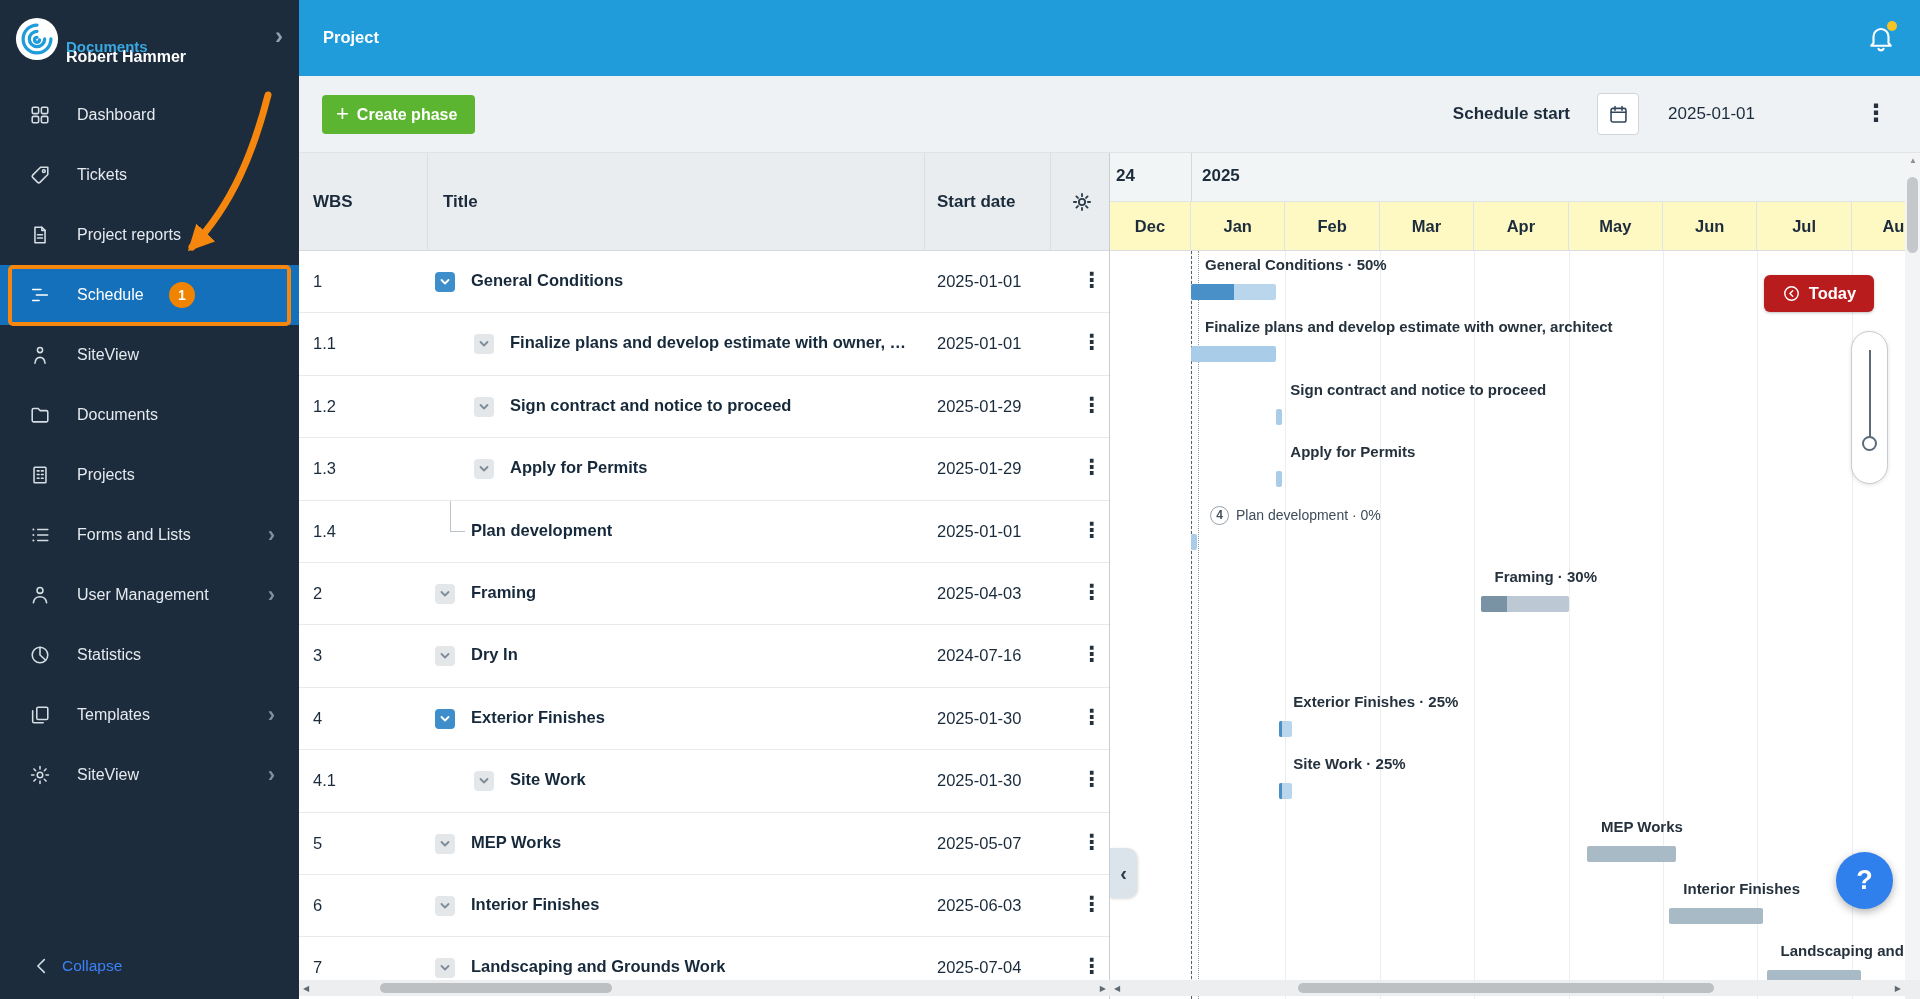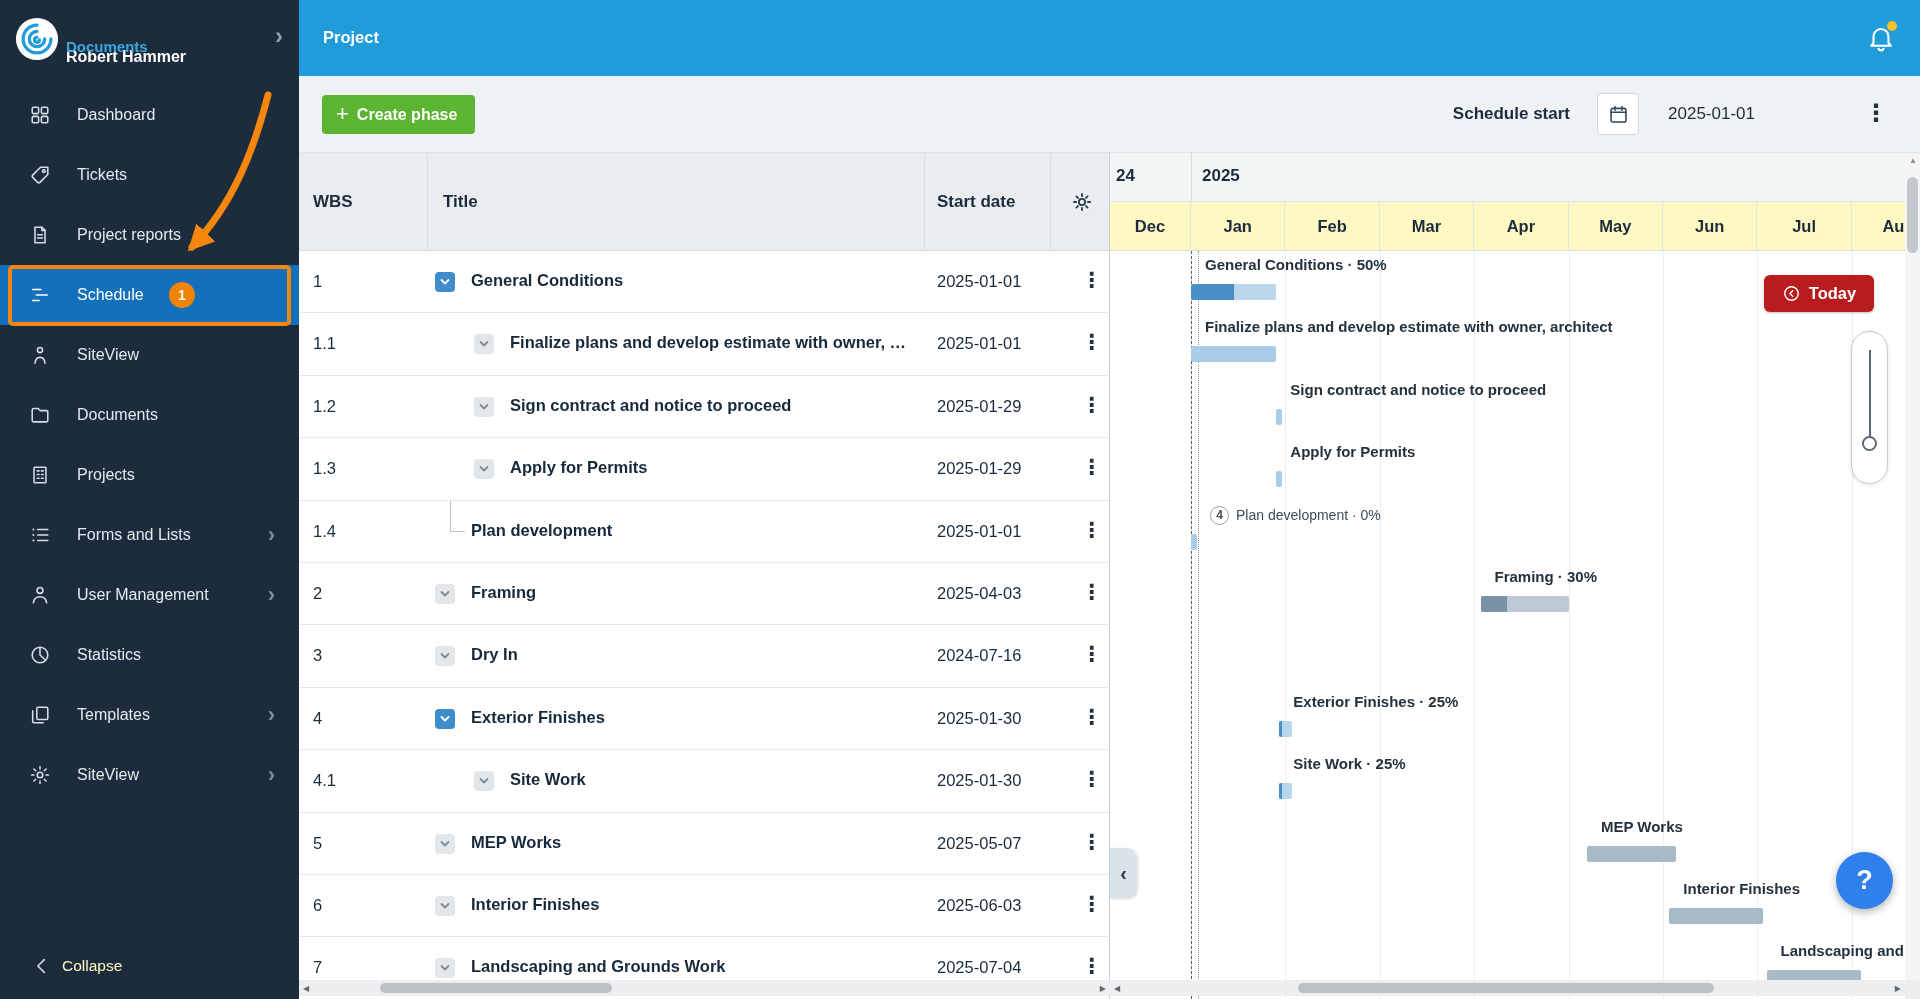--- a/index.html
+++ b/index.html
@@ -18,21 +18,21 @@
   .sb-item.active{background:#1470BA;padding-left:28px;}
   .sb-ic{position:absolute;left:29px;width:22px;height:22px;color:#D5DEE5;display:flex;}
   .sb-ic svg{width:22px;height:22px;fill:none;stroke:currentColor;stroke-width:1.7;stroke-linecap:round;stroke-linejoin:round;}
   .sb-item.active .sb-ic{color:#fff;}
   .sb-label{position:absolute;left:77px;color:#E4EAEF;font-size:16px;font-weight:400;white-space:nowrap;}
   .sb-item.active .sb-label{color:#fff;}
   .sb-badge{position:absolute;left:169px;top:17px;width:26px;height:26px;border-radius:50%;background:#F08300;color:#fff;font-size:14px;font-weight:700;display:flex;align-items:center;justify-content:center;}
   .sb-chev{position:absolute;right:24px;color:#7F8F9C;font-size:22px;font-weight:600;}
   #sb-collapse{position:absolute;left:0;bottom:10px;width:299px;height:46px;display:flex;align-items:center;cursor:pointer;}
   #sb-collapse .sb-ic{left:31px;}
-  #sb-collapse .sb-label{left:62px;font-weight:500;color:#fef9c3;font-size:15.5px;}
+  #sb-collapse .sb-label{left:62px;font-weight:500;color:#3b82f6;font-size:15.5px;}
 
   
   #annot-box{position:absolute;left:8px;top:265px;width:283px;height:61px;border:4px solid #F5870F;border-radius:5px;z-index:40;pointer-events:none;box-sizing:border-box;}
   #annot-arrow{position:absolute;left:0;top:0;width:340px;height:300px;z-index:41;pointer-events:none;}
 
   
   #topbar{position:absolute;left:299px;top:0;width:1621px;height:76px;background:#1F9CD9;z-index:10;}
   #project-label{position:absolute;left:24px;top:28px;color:#fff;font-size:16.5px;font-weight:700;}
   #project-select{position:absolute;left:88px;top:17px;width:270px;height:42px;background:#16769F;border-radius:4px;color:#fff;display:flex;align-items:center;cursor:pointer;}
   #project-select .val{margin-left:16px;font-size:16px;font-weight:600;}

